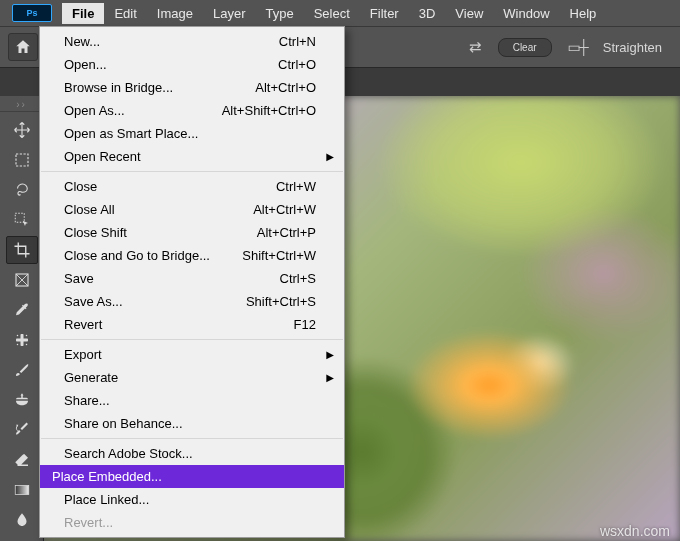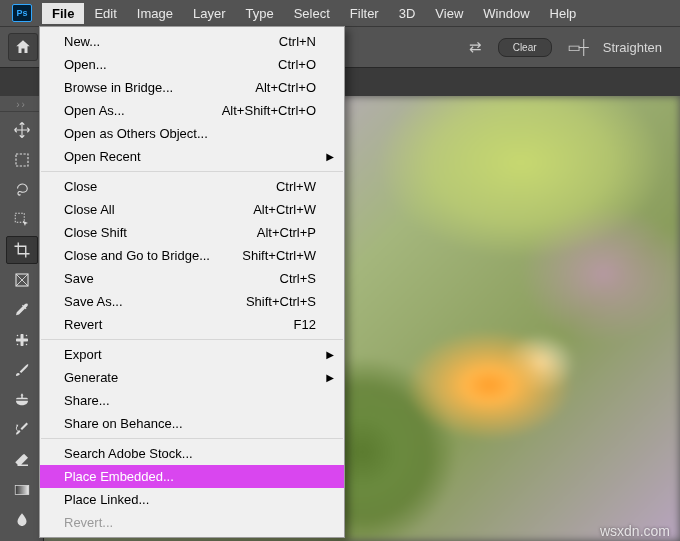--- a/index.html
+++ b/index.html
@@ -1,19 +1,19 @@
 <!DOCTYPE html>
 <html><head>
 <meta charset="utf-8">
 <style>
   * { margin: 0; padding: 0; box-sizing: border-box; font-family: "Segoe UI", Tahoma, sans-serif; }
   body { width: 680px; height: 541px; background: #535353; overflow: hidden; position: relative; }
   
   .menubar { height: 26px; background: #535353; display: flex; align-items: center; padding-left: 12px; color: #e8e8e8; font-size: 13px; }
-  .menubar .ps-icon { width: 20px; height: 18px; background: #001e36; border: 1px solid #31a8ff; border-radius: 2px; margin-right: 10px; display: flex; align-items: center; justify-content: center; color: #31a8ff; font-size: 9px; font-weight: bold; }
+  .menubar .ps-icon { width: 40px; height: 18px; background: #001e36; border: 1px solid #31a8ff; border-radius: 2px; margin-right: 10px; display: flex; align-items: center; justify-content: center; color: #31a8ff; font-size: 9px; font-weight: bold; }
   .menubar .mitem { padding: 3px 10px; cursor: default; }
   .menubar .mitem.open { background: #e6e6e6; color: #000; font-weight: bold; }
   
   .options-bar { height: 42px; background: #535353; border-top: 1px solid #383838; border-bottom: 1px solid #282828; display: flex; align-items: center; padding: 0 8px; position: relative; }
   .options-bar .home-box { width: 30px; height: 28px; background: #444; border: 1px solid #333; border-radius: 3px; display: flex; align-items: center; justify-content: center; color: #ddd; }
   .options-bar .rightside { position: absolute; right: 18px; display: flex; align-items: center; gap: 16px; color: #d8d8d8; font-size: 13px; }
   .options-bar .swap-icon { color: #ccc; font-size: 15px; }
   .options-bar .clear-btn { background: #424242; border: 1px solid #2c2c2c; border-radius: 8px; padding: 3px 14px; color: #ddd; font-size: 10px; }
   .options-bar .straighten-icon { color: #ccc; font-size: 14px; letter-spacing: -2px; }
   
@@ -35,21 +35,21 @@
     radial-gradient(ellipse 150px 100px at 25% 25%, #d89ac2 0%, rgba(216,154,194,0.6) 45%, transparent 75%),
     radial-gradient(ellipse 180px 120px at 75% 15%, #c7d870 0%, rgba(199,216,112,0.55) 50%, transparent 80%),
     radial-gradient(ellipse 120px 100px at 88% 40%, rgba(200,150,190,0.7) 0%, transparent 70%),
     radial-gradient(circle 80px at 15% 60%, rgba(150,180,90,0.7) 0%, transparent 70%),
     linear-gradient(135deg, #a695b8 0%, #b9a9c4 20%, #a4b67c 45%, #8a9d5c 70%, #b8a4c0 100%);
     filter: blur(4px);
   }
   
   .dropdown { position: absolute; top: 26px; left: 39px; width: 306px; background: #f0f0f0; border: 1px solid #9b9b9b; box-shadow: 4px 4px 8px rgba(0,0,0,0.4); z-index: 100; font-size: 13px; color: #000; padding: 3px 0; }
   .dropdown .row { display: flex; align-items: center; height: 23px; padding: 0 28px 0 24px; white-space: nowrap; }
-  .dropdown .row.sel { background: #d946ef; color: #fff; }
+  .dropdown .row.sel { background: #6d28d9; color: #fff; padding-left: 12px; }
   .dropdown .row.dis { color: #9a9a9a; }
   .dropdown .sep { height: 1px; background: #d6d6d6; margin: 3px 1px; }
   .dropdown .lbl { flex: 1; }
   .dropdown .sc { color: #000; font-size: 13px; }
   .dropdown .arrow { position: absolute; right: 10px; font-size: 10px; color: #000; }
   
   .watermark { position: absolute; right: 10px; bottom: 2px; color: rgba(255,255,255,0.78); font-size: 14px; z-index: 50; text-shadow: 0 0 3px rgba(0,0,0,0.5); }
   
   svg { width: 18px; height: 18px; }
 </style>
@@ -197,21 +197,21 @@
     </div>
     <div class="row">
       <span class="lbl">Browse in Bridge...</span>
       <span class="sc">Alt+Ctrl+O</span>
     </div>
     <div class="row">
       <span class="lbl">Open As...</span>
       <span class="sc">Alt+Shift+Ctrl+O</span>
     </div>
     <div class="row">
-      <span class="lbl">Open as Others Object...</span>
+      <span class="lbl">Open as Smart Place...</span>
     </div>
     <div class="row">
       <span class="lbl">Open Recent</span>
       <span class="arrow">▶</span>
     </div>
     <div class="sep"></div>
     <div class="row">
       <span class="lbl">Close</span>
       <span class="sc">Ctrl+W</span>
     </div>

